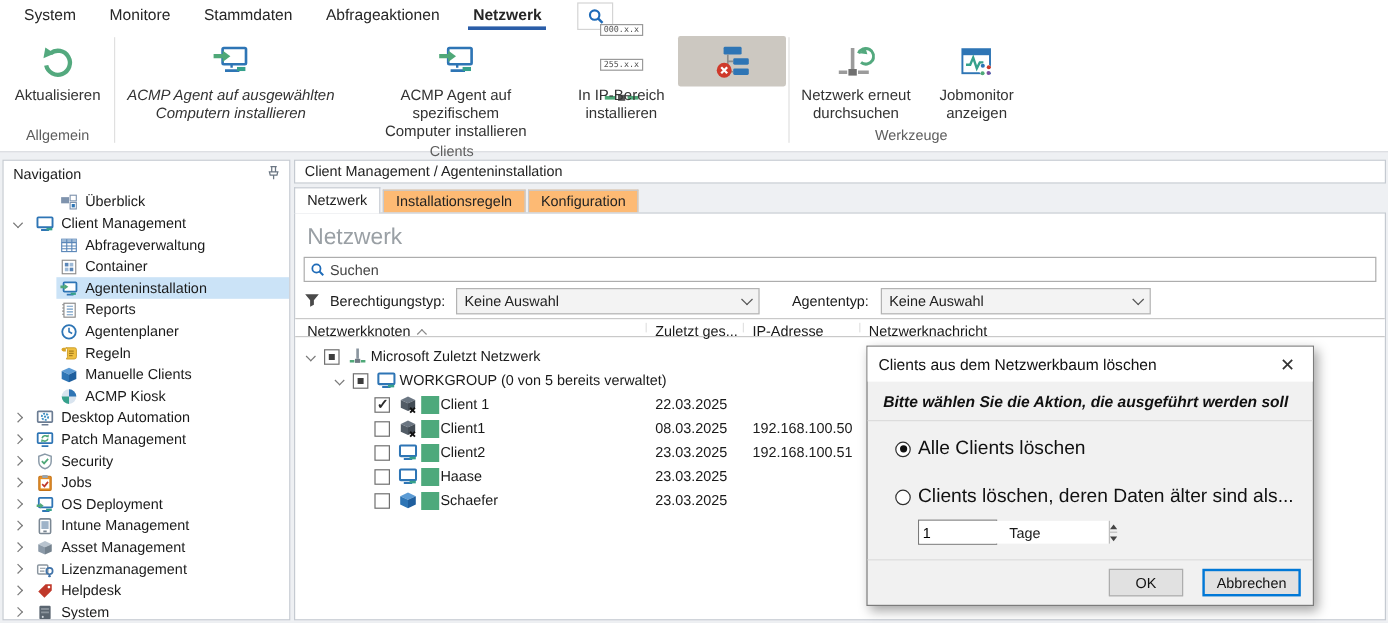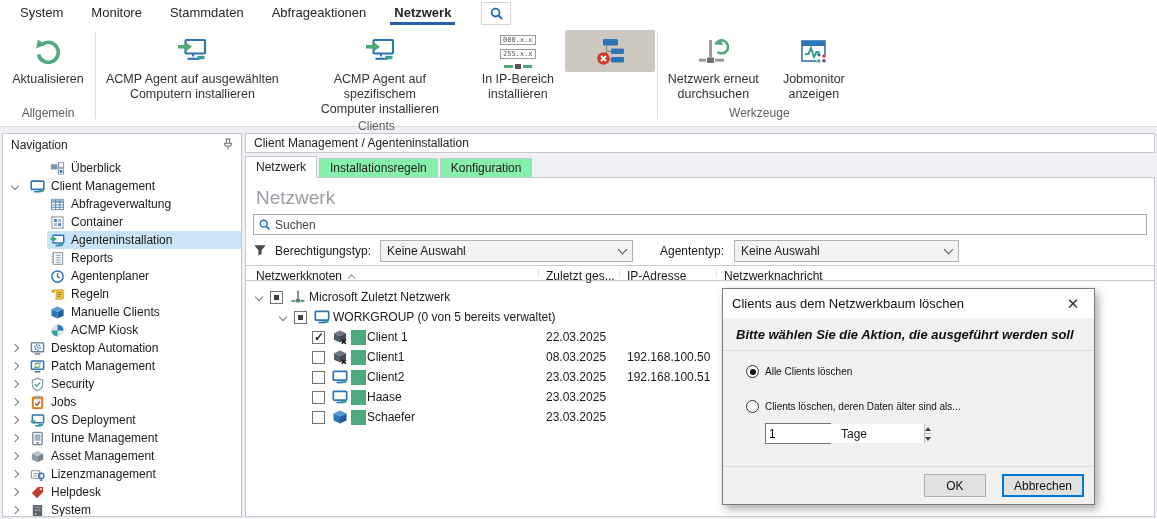--- a/index.html
+++ b/index.html
@@ -18,21 +18,21 @@
   #ribbon-body { display:flex; align-items:stretch; height:96px; padding:0 2px; }
   .rgroup { display:flex; flex-direction:column; }
   .rbuttons { flex:1; display:flex; align-items:flex-start; justify-content:center; padding-top:3px; }
   .rgroup-label { text-align:center; font-size:12px; color:#5d5d5d; padding:1px 8px 3px; }
   .rsep { width:1px; background:#e0e0e0; margin:4px 1px; }
   .rbtn { display:flex; flex-direction:column; align-items:center; padding:4px 8px 2px; margin:0 1px; border-radius:2px; }
   .rbtn.pressed { background:#ccc8c1; }
   .ricon { width:36px; height:36px; display:flex; align-items:center; justify-content:center; }
   .ricon svg { width:32px; height:32px; }
   .rlabel { margin-top:2px; font-size:12.5px; color:#333; text-align:center; line-height:1.18; white-space:pre-line; }
-  .ipicon { width:34px; height:34px; display:flex; flex-direction:column; align-items:center; justify-content:center; gap:4px; }
+  .ipicon { width:34px; height:34px; display:flex; flex-direction:column; align-items:center; justify-content:center; gap:19px; }
   .ipbox { font-family:"DejaVu Sans Mono", monospace; font-size:7px; line-height:8px; color:#555; background:#fff; border:1px solid #9a9a9a; padding:0 2px; }
   .ipnet { display:flex; align-items:center; gap:2px; margin-top:1px; }
   .ipnet .seg { display:block; width:9px; height:3px; background:#4fa878; }
   .ipnet .plug { display:block; width:6px; height:5px; background:#565656; }
 
   
   #nav-panel { position:absolute; left:2px; top:133px; width:240px; bottom:2px; background:#fff; border:1px solid #c5cad1; overflow:hidden; }
   #nav-header { height:22px; display:flex; align-items:center; padding:0 6px 0 8px; }
   #nav-header .title { flex:1; font-size:12px; color:#222; }
   #pin-btn svg { width:14px; height:14px; }
@@ -45,21 +45,21 @@
   .chev.down { transform:rotate(45deg); }
   .nav-body { flex:1; display:flex; align-items:center; height:18px; padding-left:2px; }
   .nav-item.selected .nav-body { background:#cbe3f7; }
   .nicon { width:17px; height:16px; display:flex; align-items:center; justify-content:center; margin-right:5px; }
   .nicon svg { width:15px; height:15px; }
   .nav-label { font-size:12px; color:#1a1a1a; white-space:nowrap; }
 
   
   #breadcrumb-bar { position:absolute; left:245px; top:133px; right:2px; height:20px; background:#fff; border:1px solid #c5cad1; display:flex; align-items:center; padding:0 8px; font-size:12px; color:#222; }
   #page-tabs { position:absolute; left:245px; top:156px; right:2px; height:22px; display:flex; align-items:flex-end; }
-  .ptab { height:20px; line-height:19px; padding:0 10px; background:#86efac; border:1px solid #c5cad1; border-bottom:none; margin-right:2px; font-size:12px; color:#222; }
+  .ptab { height:20px; line-height:19px; padding:0 10px; background:#fdba74; border:1px solid #c5cad1; border-bottom:none; margin-right:2px; font-size:12px; color:#222; }
   .ptab.active { height:22px; line-height:21px; background:#fff; position:relative; z-index:3; }
   #content-box { position:absolute; left:245px; top:177px; right:2px; bottom:2px; background:#fff; border:1px solid #c5cad1; }
   #section-heading { position:absolute; left:10px; top:9px; font-size:19px; color:#9aa0a5; font-weight:400; }
   #search-box { position:absolute; left:7px; right:7px; top:36px; height:21px; border:1px solid #adadad; display:flex; align-items:center; padding:0 4px; background:#fff; }
   #search-box svg { width:13px; height:13px; margin-right:4px; }
   #search-input { border:none; outline:none; flex:1; font-family:"Liberation Sans",sans-serif; font-size:12px; color:#333; }
   #search-input::placeholder { color:#444; opacity:1; }
 
   #filter-row { position:absolute; left:7px; top:62px; right:7px; height:22px; }
   #funnel-icon { position:absolute; left:0; top:3px; width:14px; height:15px; }
@@ -98,21 +98,21 @@
   #dialog { position:absolute; left:722px; top:288px; width:373px; height:217px; background:#f1f1f1; border:1px solid #7c7c7c; box-shadow:3px 4px 9px rgba(0,0,0,.35); z-index:10; }
   #dialog-titlebar { height:29px; background:#fff; display:flex; align-items:center; }
   #dialog-title { flex:1; padding-left:9px; font-size:13px; color:#111; }
   #dialog-close { width:42px; height:29px; display:flex; align-items:center; justify-content:center; font-size:15px; color:#333; }
   #dialog-message { height:32px; display:flex; align-items:center; padding-left:13px; font-size:13px; font-weight:bold; color:#111;font-style:italic; }
   .dlg-sep { border-top:1px solid #dcdcdc; }
   #dialog-options { padding:14px 0 0 23px; }
   .radio-row { display:flex; align-items:center; margin-bottom:0; }
   .radio { width:13px; height:13px; border:1px solid #2f2f2f; border-radius:50%; background:#fff; position:relative; flex:0 0 auto; margin-right:6px; }
   .radio.selected::after { content:""; position:absolute; left:2.5px; top:2.5px; width:6px; height:6px; border-radius:50%; background:#111; }
-  .radio-label { font-size:10px; color:#111; }
+  .radio-label { font-size:16px; color:#111; }
   #radio-row-1 { margin-top:22px; }
   #spinner-row { display:flex; align-items:center; margin:10px 0 0 19px; }
   #spinner { width:66px; height:21px; background:#fff; border:1px solid #7a7a7a; display:flex; }
   #spinner-value { flex:1; border:none; outline:none; padding-left:3px; font-family:"Liberation Sans",sans-serif; font-size:12px; }
   #spin-btns { width:17px; display:flex; flex-direction:column; border-left:1px solid #bdbdbd; }
   .spin { flex:1; background:#f0f0f0; display:flex; align-items:center; justify-content:center; }
   .spin + .spin { border-top:1px solid #bdbdbd; }
   .arr-up { width:0; height:0; border-left:3.5px solid transparent; border-right:3.5px solid transparent; border-bottom:4px solid #444; }
   .arr-dn { width:0; height:0; border-left:3.5px solid transparent; border-right:3.5px solid transparent; border-top:4px solid #444; }
   #spin-unit { margin-left:10px; font-size:12px; }
@@ -150,21 +150,21 @@
                 </svg>
               </div>
               <div class="rlabel">Aktualisieren</div>
             </div>
           </div>
           <div class="rgroup-label">Allgemein</div>
         </div>
         <div class="rsep"></div>
         <div class="rgroup">
           <div class="rbuttons">
-            <div class="rbtn" style="max-width: 190px; min-width: 90px;">
+            <div class="rbtn" style="max-width: 190px; min-width: 90px; font-style: italic;">
               <div class="ricon">
                 <svg viewBox="0 0 32 32">
                   <rect x="9.5" y="4" width="19.5" height="13.5" rx="1" fill="#fff" stroke="#2e75b5" stroke-width="2.2"></rect>
                   <path d="M17 17.5 v3" stroke="#2e75b5" stroke-width="2"></path>
                   <path d="M11.5 22.8 h12" stroke="#2e75b5" stroke-width="2.2"></path>
                   <rect x="21.5" y="19.8" width="7" height="3.4" fill="#36a18c"></rect>
                   <path d="M2 10.8 h8.5" stroke="#4fa878" stroke-width="3.6"></path>
                   <path d="M9.5 6 L16 10.8 L9.5 15.6 Z" fill="#4fa878"></path>
                 </svg>
               </div>

